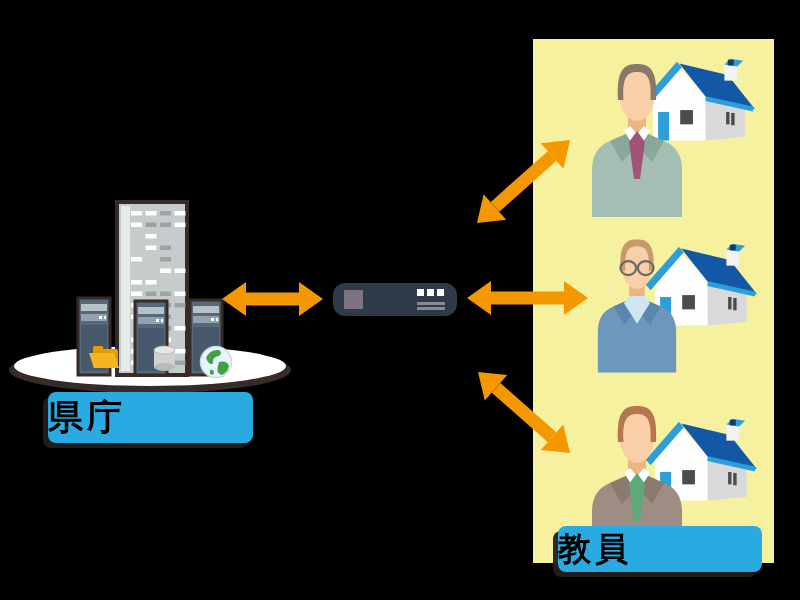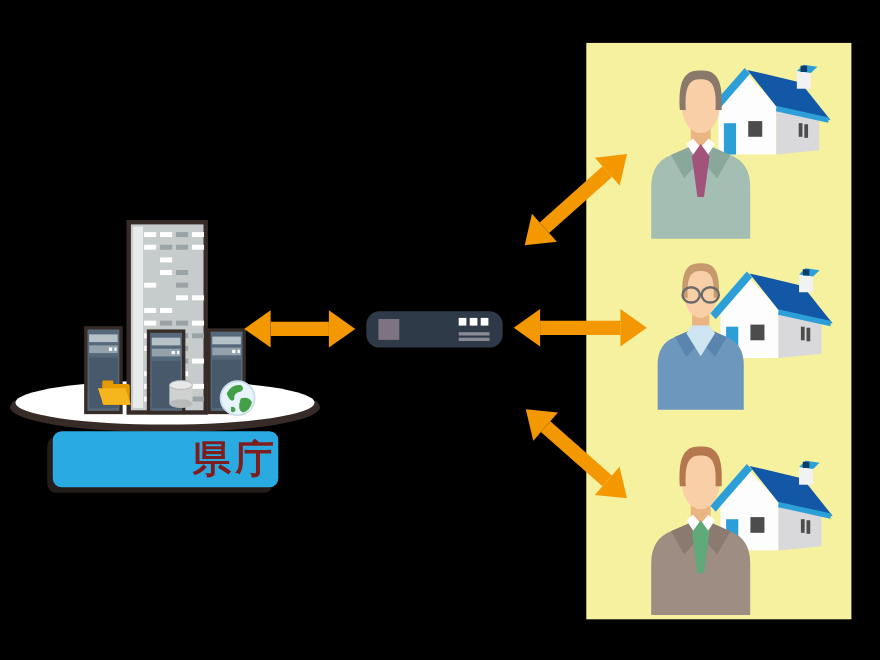--- a/index.html
+++ b/index.html
@@ -21,21 +21,21 @@
   .arrows{position:absolute;left:0;top:0;pointer-events:none;}
   .router{
     position:absolute;left:333px;top:283px;width:124px;height:33px;
     background:var(--device-navy,#2e3a48);border-radius:12px;
   }
   .router .port{position:absolute;left:11px;top:7px;width:19px;height:19px;background:#7d7381;}
   .router .led{position:absolute;top:6px;width:7px;height:7px;background:#ffffff;}
   .router .bar{position:absolute;left:84px;width:28px;height:3px;background:#8a8a94;}
   .banner{
     position:absolute;background:var(--accent-blue,#29abe2);border-radius:8px;
-    color:#7f1d1d;font-weight:bold;display:flex;align-items:center;justify-content:flex-end;
+    color:#000000;font-weight:bold;display:flex;align-items:center;justify-content:flex-start;
     box-shadow:-5px 5px 0 rgba(38,30,26,0.95);
   }
   .banner-left{left:48px;top:392px;width:205px;height:51px;font-size:35px;letter-spacing:4px;}
   .banner-right{left:558px;top:526px;width:204px;height:46px;font-size:33px;letter-spacing:4px;}
 </style>
 </head>
 <body>
 
 <div class="stage">
 
@@ -270,14 +270,17 @@
       <g fill="#f39800">
       <line x1="496.0132397231719" y1="387.85948279974923" x2="551.986760276828" y2="437.14051720025077" stroke="#f39800" stroke-width="13"></line>
       <polygon points="478,372 484.7794394066829,400.61886093699604 507.24704003966093,375.1001046625024"></polygon>
       <polygon points="570,453 540.752959960339,449.8998953374976 563.220560593317,424.38113906300396"></polygon>
     </g>
     </svg>
 
   <div class="banner banner-left">
     <span>県庁</span>
   </div>
+  <div class="banner banner-right">
+    <span>教員</span>
+  </div>
 
 </div>
 
 </body></html>

